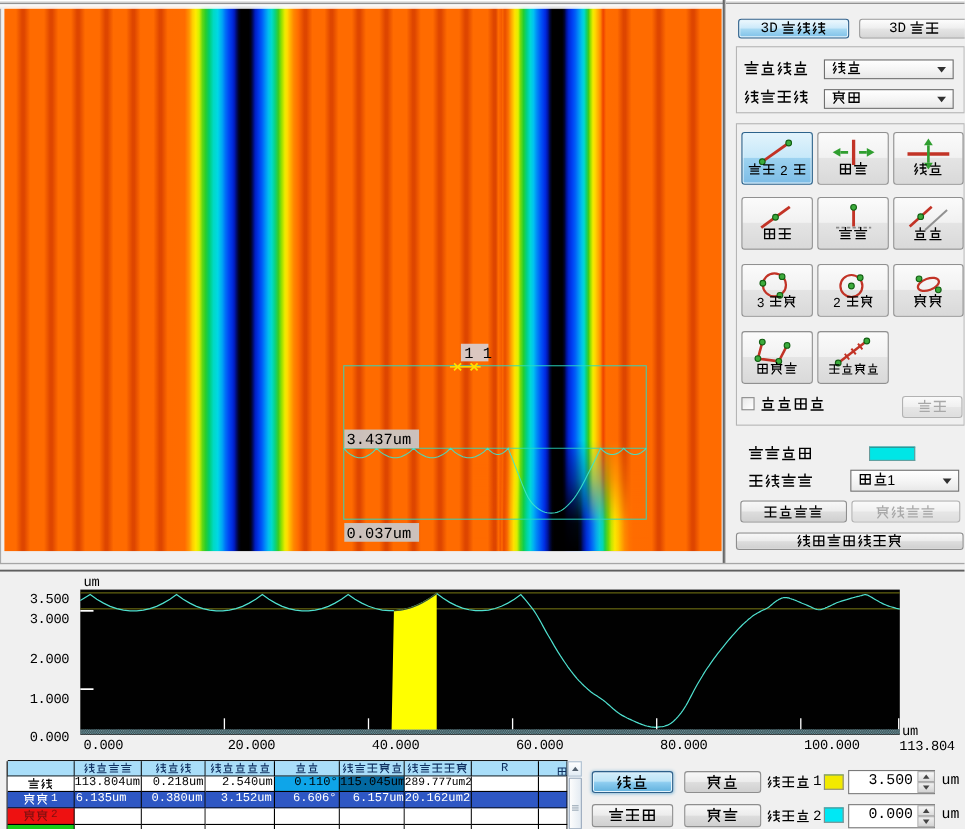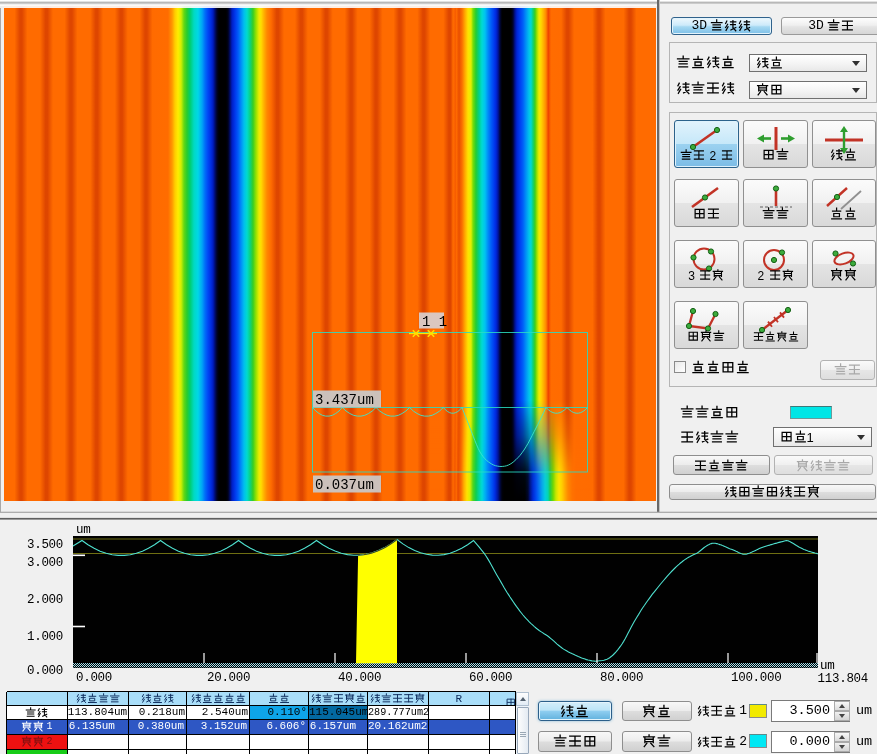--- a/index.html
+++ b/index.html
@@ -711,21 +711,21 @@
     <svg width="23" height="11" viewBox="0 0 33 16" style="vertical-align:0px" class="ckf" fill="none" stroke="#fff">
       <use href="#c3" x="0" width="16" height="16"></use>
       <use href="#c3" x="17" width="16" height="16"></use>
     </svg>
     <span style="color:#fff;font-size:10px;font-family:'Liberation Mono',monospace">1</span>
   </div>
 <div class="ab" style="left:67.8px;top:720px;width:61.2px;height:14.5px;background:#2e57c4;border-right:1px solid #000;border-bottom:1px solid #000;color:#fff;font-family:'Liberation Mono',monospace;font-size:11px;text-align:right;padding-right:13px;line-height:13px">6.135um</div>
 <div class="ab" style="left:129px;top:720px;width:58px;height:14.5px;background:#2e57c4;border-right:1px solid #000;border-bottom:1px solid #000;color:#fff;font-family:'Liberation Mono',monospace;font-size:11px;text-align:right;padding-right:2px;line-height:13px">0.380um</div>
 <div class="ab" style="left:187px;top:720px;width:63px;height:14.5px;background:#2e57c4;border-right:1px solid #000;border-bottom:1px solid #000;color:#fff;font-family:'Liberation Mono',monospace;font-size:11px;text-align:right;padding-right:2px;line-height:13px">3.152um</div>
 <div class="ab" style="left:250px;top:720px;width:59px;height:14.5px;background:#2e57c4;border-right:1px solid #000;border-bottom:1px solid #000;color:#fff;font-family:'Liberation Mono',monospace;font-size:11px;text-align:right;padding-right:2px;line-height:13px">6.606°</div>
-<div class="ab" style="left:309px;top:720px;width:59px;height:14.5px;background:#2e57c4;border-right:1px solid #000;border-bottom:1px solid #000;color:#fff;font-family:'Liberation Mono',monospace;font-size:11px;text-align:right;padding-right:11px;line-height:13px">6.157um</div>
+<div class="ab" style="left:309px;top:720px;width:59px;height:14.5px;background:#2e57c4;border-right:1px solid #000;border-bottom:1px solid #000;color:#fff;font-family:'Liberation Mono',monospace;font-size:11px;text-align:right;padding-right:0;line-height:13px">6.157um</div>
 <div class="ab" style="left:368px;top:720px;width:60.5px;height:14.5px;background:#2e57c4;border-right:1px solid #000;border-bottom:1px solid #000;color:#fff;font-family:'Liberation Mono',monospace;font-size:11px;text-align:right;padding-right:2px;line-height:13px">20.162um2</div>
 <div class="ab" style="left:428.5px;top:720px;width:61.5px;height:14.5px;background:#2e57c4;border-right:1px solid #000;border-bottom:1px solid #000;color:#fff;font-family:'Liberation Mono',monospace;font-size:11px;text-align:right;padding-right:2px;line-height:13px"></div>
 <div class="ab" style="left:490px;top:720px;width:26px;height:14.5px;background:#2e57c4;border-right:1px solid #000;border-bottom:1px solid #000;color:#fff;font-family:'Liberation Mono',monospace;font-size:11px;text-align:right;padding-right:2px;line-height:13px"></div>
 <div class="ab" style="left:7px;top:734.5px;width:60.8px;height:15px;background:#ee1111;border-right:1px solid #000;border-bottom:1px solid #000;display:flex;align-items:center;justify-content:center;gap:2px">
     <svg width="23" height="11" viewBox="0 0 33 16" style="vertical-align:0px" class="ckf" fill="none" stroke="#801010">
       <use href="#c3" x="0" width="16" height="16"></use>
       <use href="#c3" x="17" width="16" height="16"></use>
     </svg>
     <span style="color:#801010;font-size:10px;font-family:'Liberation Mono',monospace">2</span>
   </div>

